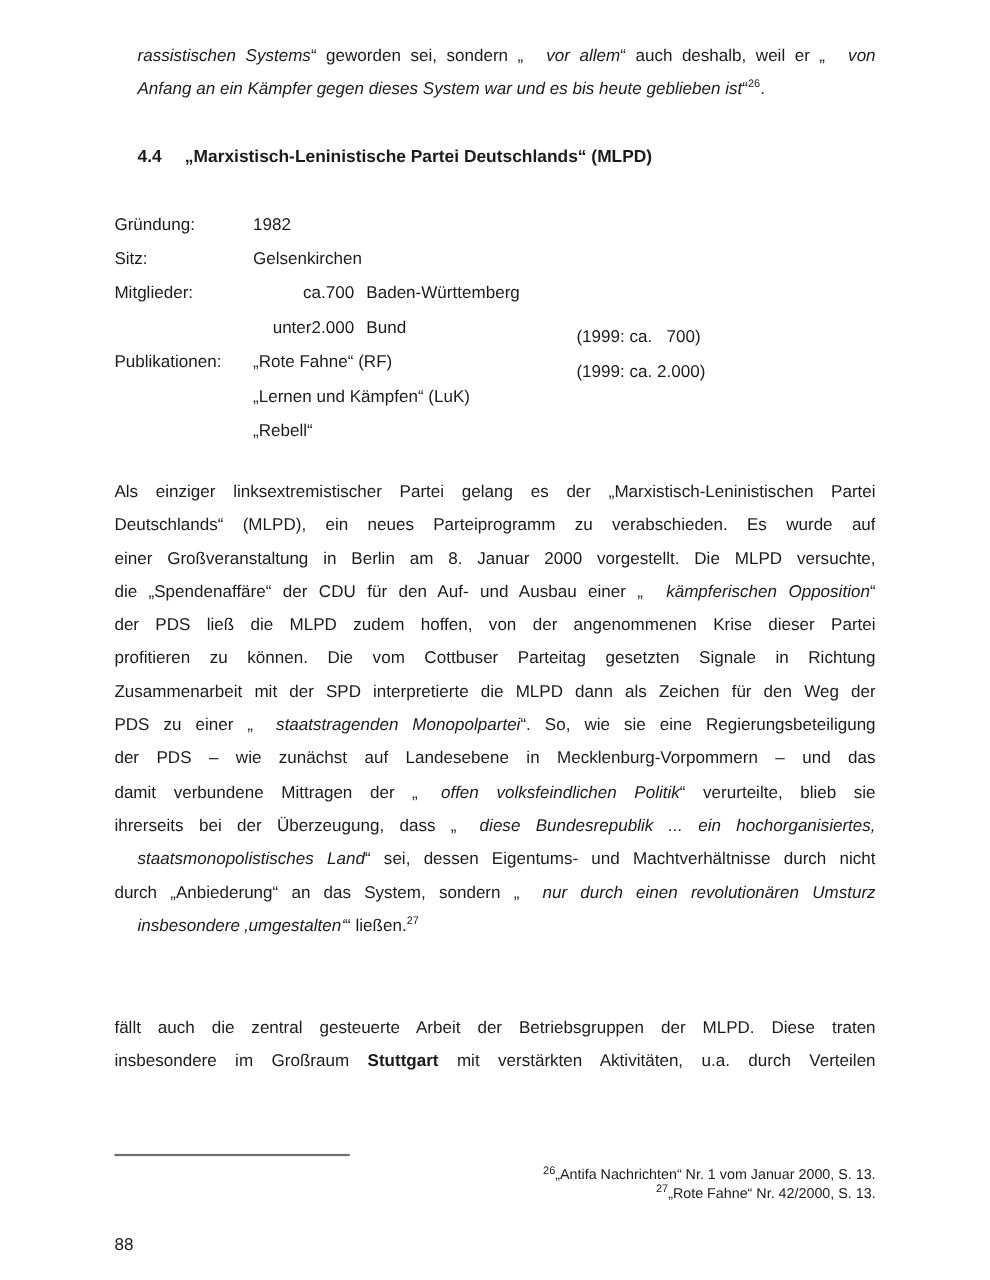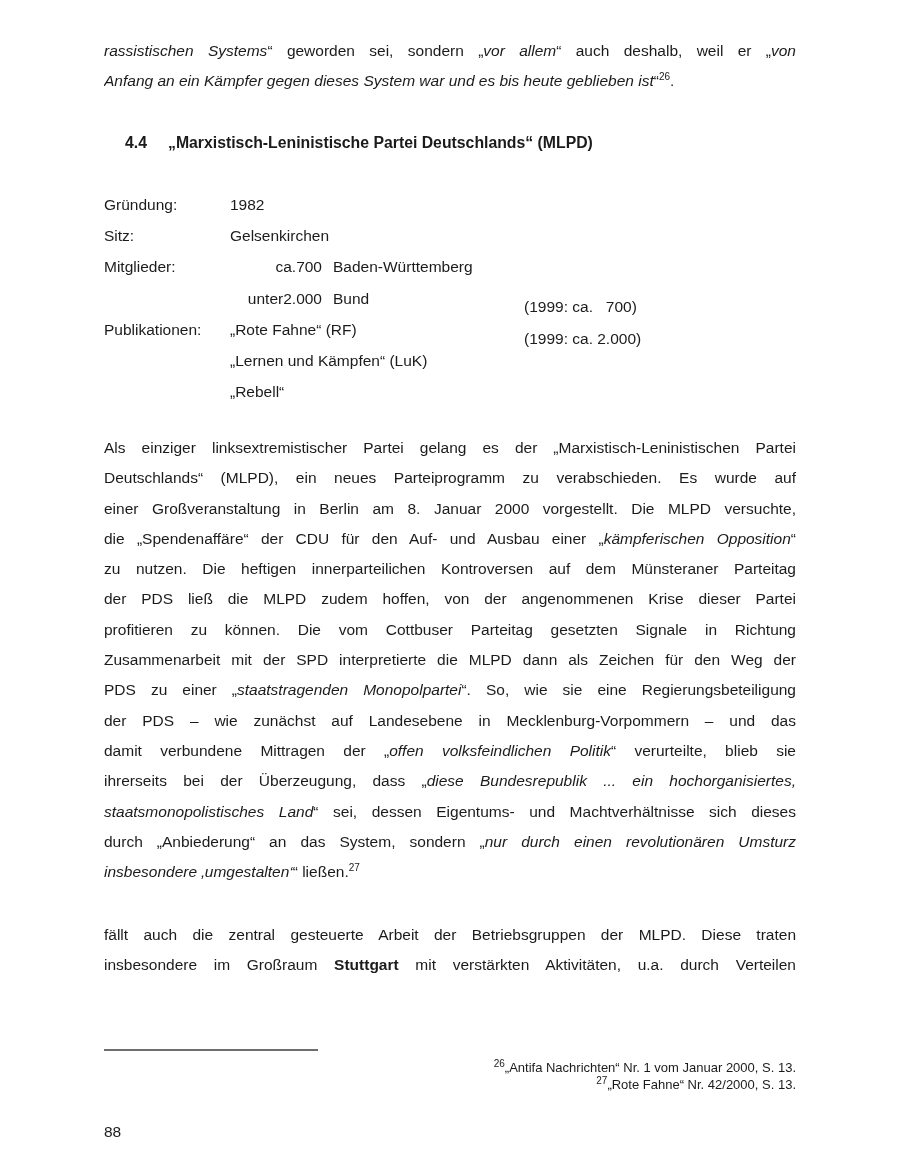--- a/index.html
+++ b/index.html
@@ -26,21 +26,21 @@
     font-size: 15.5px;
     line-height: 30.3px;
     height: 30.3px;
     text-align: justify;
     text-align-last: justify;
     overflow: hidden;
   }
   .tline.last {
     text-align-last: left;
   }
-  .ri { font-style: italic; }
+  .ri { font-style: italic; margin-left: 21px; }
   .rb { font-weight: bold; }
   .rsup {
     font-size: 10px;
     vertical-align: super;
     line-height: 0;
   }
   
   .heading {
     top: 133px;
     font-size: 15.8px;
@@ -153,29 +153,28 @@
         <span class="fs-label"></span>
         <span class="fs-value">„Rebell“</span>
       </div>
     </div>
 
   <div class="block mainp">
       <div class="tline"><span class="rn">Als einziger linksextremistischer Partei gelang es der „Marxistisch-Leninistischen Partei</span></div>
       <div class="tline"><span class="rn">Deutschlands“ (MLPD), ein neues Parteiprogramm zu verabschieden. Es wurde auf</span></div>
       <div class="tline"><span class="rn">einer Großveranstaltung in Berlin am 8. Januar 2000 vorgestellt. Die MLPD versuchte,</span></div>
       <div class="tline"><span class="rn">die „Spendenaffäre“ der CDU für den Auf- und Ausbau einer „</span><span class="ri">kämpferischen Opposition</span><span class="rn">“</span></div>
-      <div class="tline"><span class="rn">zu nutzen. Die heftigen innerparteilichen Kontroversen auf dem Münsteraner Parteitag</span></div>
       <div class="tline"><span class="rn">der PDS ließ die MLPD zudem hoffen, von der angenommenen Krise dieser Partei</span></div>
       <div class="tline"><span class="rn">profitieren zu können. Die vom Cottbuser Parteitag gesetzten Signale in Richtung</span></div>
       <div class="tline"><span class="rn">Zusammenarbeit mit der SPD interpretierte die MLPD dann als Zeichen für den Weg der</span></div>
       <div class="tline"><span class="rn">PDS zu einer „</span><span class="ri">staatstragenden Monopolpartei</span><span class="rn">“. So, wie sie eine Regierungsbeteiligung</span></div>
       <div class="tline"><span class="rn">der PDS – wie zunächst auf Landesebene in Mecklenburg-Vorpommern – und das</span></div>
       <div class="tline"><span class="rn">damit verbundene Mittragen der „</span><span class="ri">offen volksfeindlichen Politik</span><span class="rn">“ verurteilte, blieb sie</span></div>
       <div class="tline"><span class="rn">ihrerseits bei der Überzeugung, dass „</span><span class="ri">diese Bundesrepublik ... ein hochorganisiertes,</span></div>
-      <div class="tline"><span class="ri">staatsmonopolistisches Land</span><span class="rn">“ sei, dessen Eigentums- und Machtverhältnisse sich dieses</span></div>
+      <div class="tline"><span class="ri">staatsmonopolistisches Land</span><span class="rn">“ sei, dessen Eigentums- und Machtverhältnisse durch nicht</span></div>
       <div class="tline"><span class="rn">durch „Anbiederung“ an das System, sondern „</span><span class="ri">nur durch einen revolutionären Umsturz</span></div>
       <div class="tline last"><span class="ri">insbesondere ‚umgestalten‘</span><span class="rn">“ ließen.</span><span class="rsup">27</span></div>
     </div>
 
   <div class="block bwp">
       <div class="tline"><span class="rn">fällt auch die zentral gesteuerte Arbeit der Betriebsgruppen der MLPD. Diese traten</span></div>
       <div class="tline"><span class="rn">insbesondere im Großraum </span><span class="rb">Stuttgart</span><span class="rn"> mit verstärkten Aktivitäten, u.a. durch Verteilen</span></div>
     </div>
 
   <div class="block footnotes">

